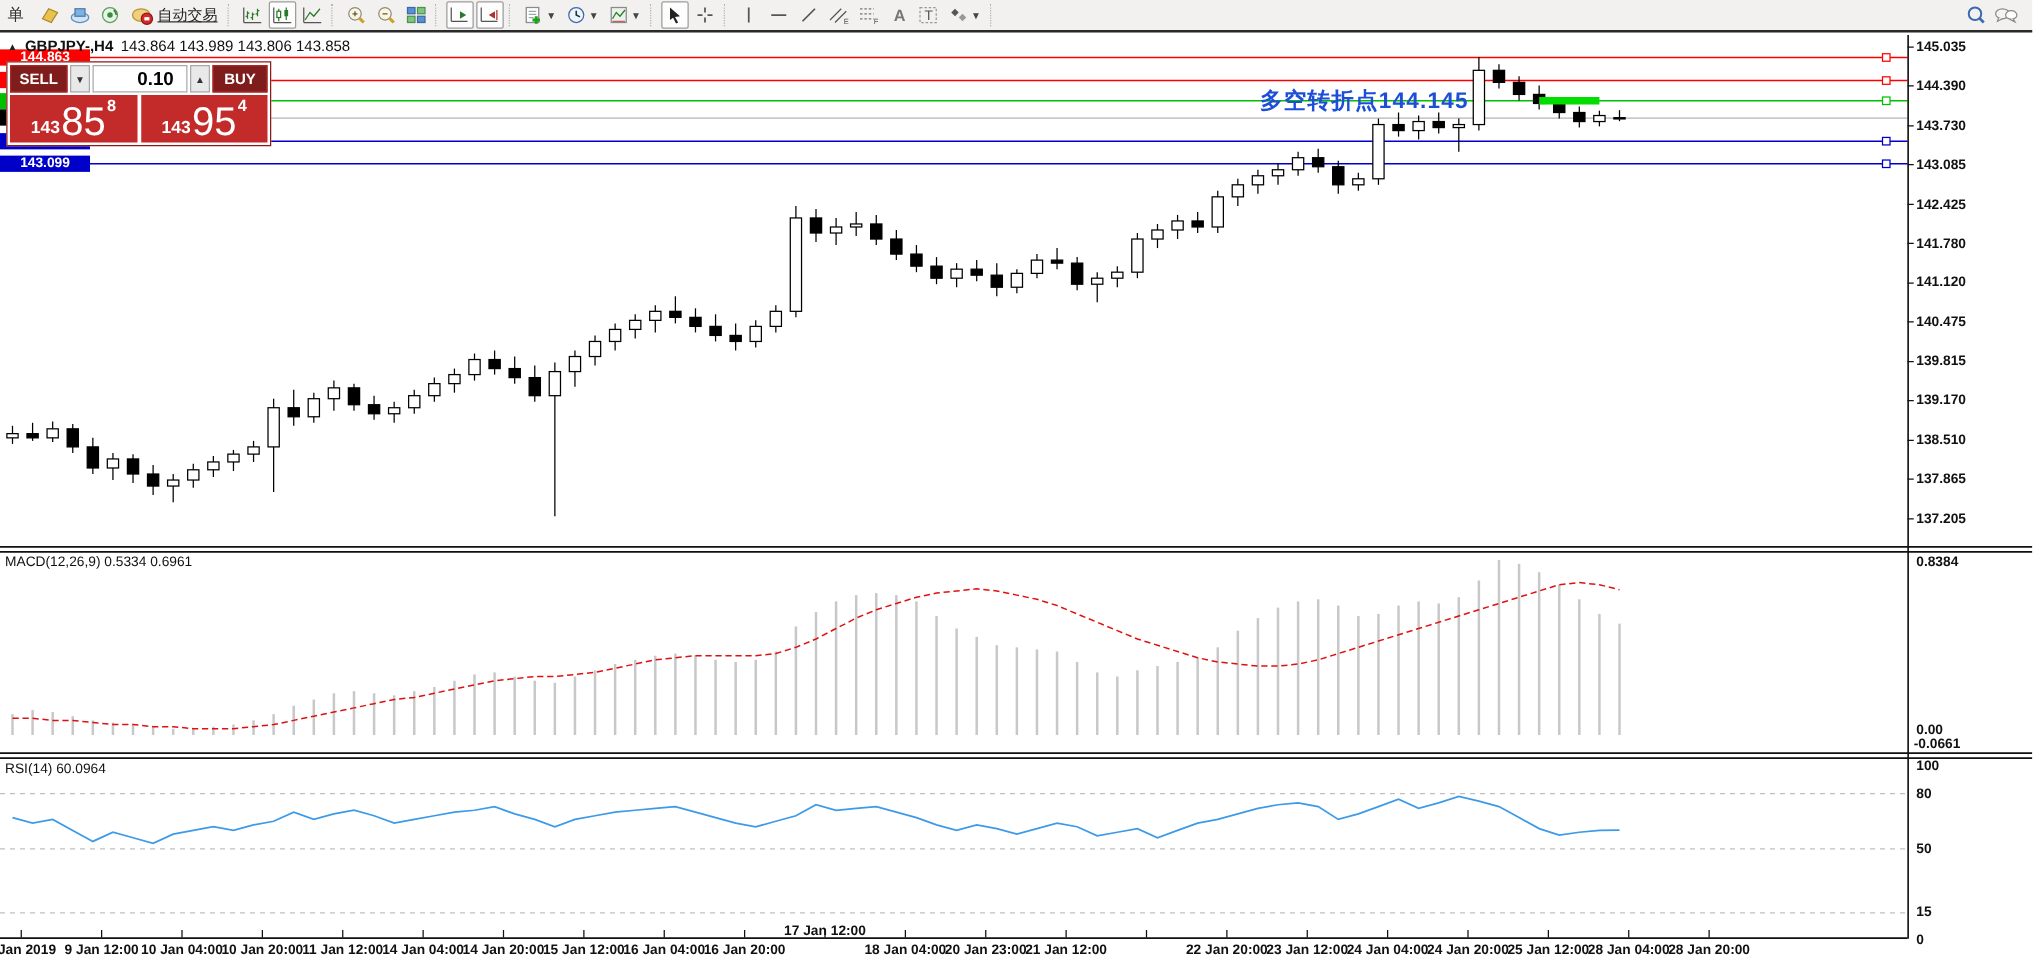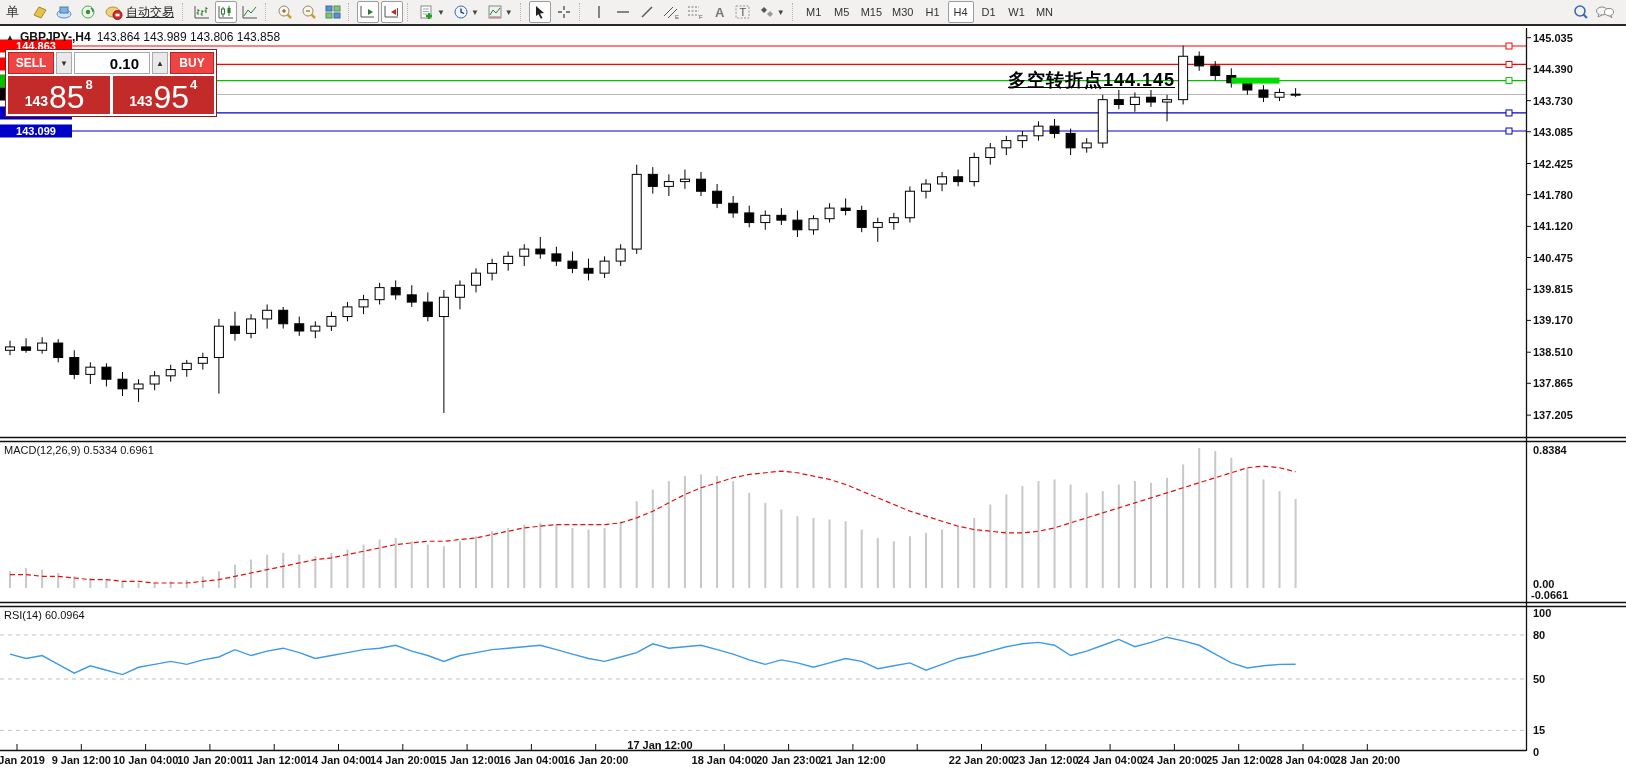--- a/index.html
+++ b/index.html
@@ -39,21 +39,21 @@
   #chart-title .tri { font-size:8px; color:#222; }
   #chart-title b { font-weight:700; }
   #annotation { position:absolute; left:1008px; top:68px; font-size:18px; font-weight:700;
                 letter-spacing:1px; white-space:nowrap; }
 
   
   #trade-panel { position:absolute; left:5px; top:49px; width:212px;
                  background:#fff; border:1px solid #8b1a1a; padding:2px; z-index:5; }
   .tp-row1 { display:flex; height:22px; gap:2px; }
   .tp-btn { color:#fff; font-size:12px; font-weight:700; display:flex; align-items:center;
-            justify-content:center; background:#ef4444; border:1px solid #b02525; flex:0 0 46px; }
+            justify-content:center; background:#7f1d1d; border:1px solid #b02525; flex:0 0 46px; }
   .tp-spin { flex:0 0 16px; background:#e9e9e9; border:1px solid #a9a9a9; color:#333;
              font-size:8px; display:flex; align-items:center; justify-content:center; }
   .tp-vol { flex:1 1 auto; border:1px solid #a9a9a9; font-size:15px; font-weight:600;
             text-align:right; padding-right:10px; color:#000; min-width:0; }
   .tp-row2 { display:flex; gap:3px; margin-top:2px; height:38px; }
   .tp-price { flex:1; background:#c32b2b; color:#fff; display:flex; align-items:flex-end;
               justify-content:center; padding-bottom:2px; }
   .tp-price .pre { font-size:14px; font-weight:600; margin:0 1px 3px 0; }
   .tp-price .big { font-size:32px; font-weight:400; line-height:30px; }
   .tp-price .sup { font-size:13px; font-weight:700; margin:1px 0 0 1px; align-self:flex-start; }
@@ -249,31 +249,20 @@
       <div class="tb-btn" style="width:auto;padding:0 2px;">
         <svg width="16" height="16">
             <polygon points="5,3 8,6 5,9 2,6" fill="#555"></polygon>
             <polygon points="11,7 14,10 11,13 8,10" fill="#999"></polygon>
           </svg>
         <span class="dd">▼</span>
       </div>
     </div>
     <div class="tb-sep"></div>
 
-    <div class="tb-group" id="tf-group">
-        <div class="tb-btn tf-btn">M1</div>
-        <div class="tb-btn tf-btn">M5</div>
-        <div class="tb-btn tf-btn">M15</div>
-        <div class="tb-btn tf-btn">M30</div>
-        <div class="tb-btn tf-btn">H1</div>
-        <div class="tb-btn tf-btn active">H4</div>
-        <div class="tb-btn tf-btn">D1</div>
-        <div class="tb-btn tf-btn">W1</div>
-        <div class="tb-btn tf-btn">MN</div>
-      </div>
 
     <div class="tb-right">
       <div class="tb-btn">
         <svg width="18" height="17">
             <circle cx="8" cy="7" r="5" fill="none" stroke="#3a6ab0" stroke-width="1.6"></circle>
             <line x1="11.5" y1="10.5" x2="15" y2="14" stroke="#3a6ab0" stroke-width="2.2"></line>
           </svg>
       </div>
       <div class="tb-btn" style="margin-right:6px;">
         <svg width="20" height="16">
@@ -643,21 +632,21 @@
       <div class="time-label" style="left: 1303px; top: 754px;">28 Jan 04:00</div>
       <div class="time-label" style="left: 1367.3px; top: 754px;">28 Jan 20:00</div>
     </div>
 
   <div id="chart-title">
     <span class="tri">▲</span>
     <b>GBPJPY-,H4</b>
     <span>143.864 143.989 143.806 143.858</span>
   </div>
 
-  <div id="annotation" style="color: #000000; text-decoration: underline;">多空转折点144.145</div>
+  <div id="annotation" style="color: #1d4ed8;">多空转折点144.145</div>
 
   <div class="panel-label" style="left:4px;top:444px;">MACD(12,26,9) 0.5334 0.6961</div>
   <div class="panel-label" style="left:4px;top:609px;">RSI(14) 60.0964</div>
 
   <div id="trade-panel">
     <div class="tp-row1">
       <div class="tp-btn">SELL</div>
       <div class="tp-spin">▼</div>
       <input class="tp-vol" value="0.10" style="">
       <div class="tp-spin">▲</div>

